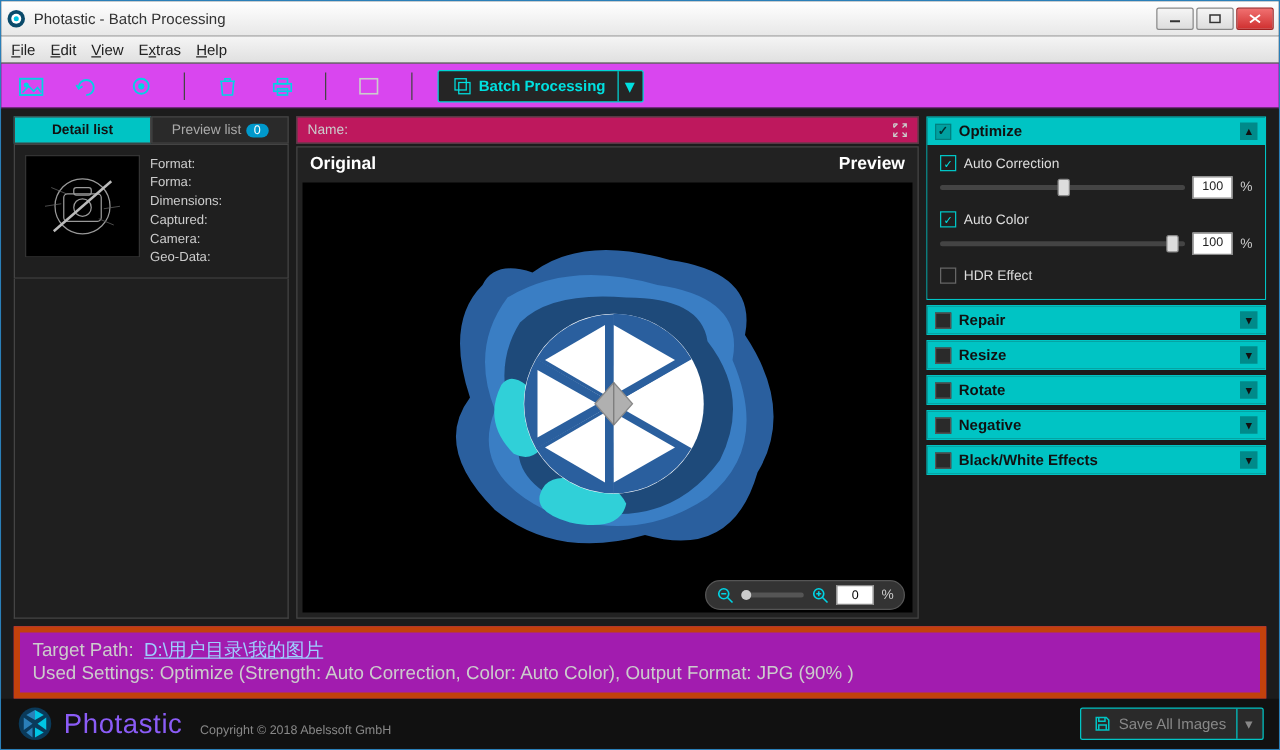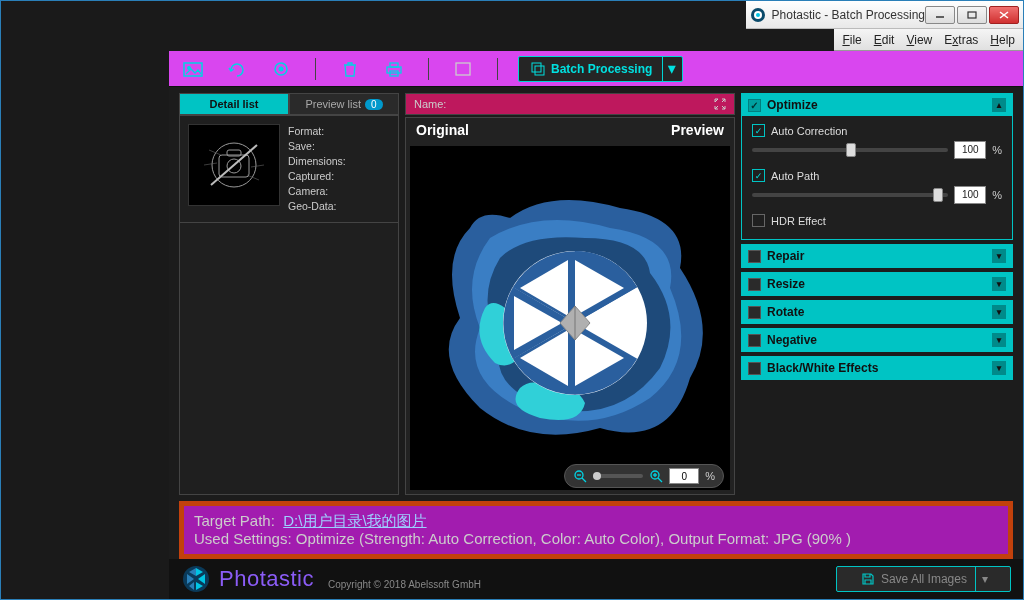--- a/index.html
+++ b/index.html
@@ -1,17 +1,17 @@
 <!DOCTYPE html>
 <html><head>
 <meta charset="utf-8">
 <style>
 * { margin:0; padding:0; box-sizing:border-box; font-family:"Segoe UI",Arial,sans-serif; }
 body { background:#fff; width:1024px; height:600px; overflow:hidden; }
-.window { width:1024px; height:600px; border:1px solid #2a7fb8; display:flex; flex-direction:column; background:#1a1a1a;align-items:flex-end; }
+.window { width:1024px; height:600px; border:1px solid #2a7fb8; display:flex; flex-direction:column; background:#1a1a1a; }
 .titlebar { height:28px; background:linear-gradient(#fff,#e8e8e8); display:flex; align-items:center; padding:0 4px; border-bottom:1px solid #bbb; }
 .titlebar .appicon { width:16px; height:16px; margin-right:6px; }
 .titlebar .title { font-size:12px; color:#333; flex:1; }
 .winbtns { display:flex; gap:2px; }
 .winbtn { width:30px; height:18px; border:1px solid #888; background:linear-gradient(#f5f5f5,#ddd); display:flex; align-items:center; justify-content:center; font-size:10px; cursor:pointer; border-radius:2px; }
 .winbtn.close { background:linear-gradient(#f07070,#d03030); color:#fff; border-color:#a02020; }
 .menubar { height:22px; background:linear-gradient(#f5f5f5,#e0e0e0); display:flex; align-items:center; padding:0 8px; border-bottom:1px solid #999; font-size:12px; color:#222; gap:12px; }
 .menubar span { cursor:pointer; }
 .menubar span u { text-decoration:underline; }
 .darkarea { flex:1; background:#1c1c1c; display:flex; flex-direction:column; }
@@ -56,21 +56,21 @@
 .slider { flex:1; height:4px; background:#444; position:relative; border-radius:2px; }
 .slider .thumb2 { position:absolute; width:10px; height:14px; background:#ddd; top:-5px; border-radius:2px; border:1px solid #888; }
 .valbox { width:32px; height:18px; background:#fff; border:1px solid #888; font-size:10px; text-align:center; line-height:16px; color:#222; }
 .pct { color:#ccc; font-size:11px; }
 .bottominfo { margin:6px 10px 0 10px; border:5px solid #c2410c; background:#a21caf; padding:6px 10px; color:#ccc; font-size:15px; line-height:18px; }
 .bottominfo a { color:#9ecfff; text-decoration:underline; cursor:pointer; }
 .footer { height:40px; background:#111; display:flex; align-items:center; padding:0 12px; justify-content:space-between; }
 .brand { display:flex; align-items:center; gap:8px; }
 .brandtxt { color:#8b5cf6; font-size:22px; font-weight:300; letter-spacing:0.5px; }
 .copy { color:#888; font-size:10px; margin-left:6px; align-self:flex-end; padding-bottom:4px; }
-.savebtn { background:#2a2a2a; border:1px solid #00c4c4; color:#888; font-size:12px; height:26px; display:flex; align-items:center; padding:0 16px; border-radius:2px; }
+.savebtn { background:#2a2a2a; border:1px solid #00c4c4; color:#888; font-size:12px; height:26px; display:flex; align-items:center; padding:0 2px; border-radius:2px; }
 .savebtn .main2 { display:flex; align-items:center; gap:6px; padding:0 8px; }
 .savebtn .drop2 { border-left:1px solid #00c4c4; padding:0 6px; height:100%; display:flex; align-items:center; cursor:pointer; }
 svg { display:block; }
 </style>
 </head>
 <body>
 
 <div class="window">
   <div class="titlebar">
     <span class="appicon">
@@ -184,21 +184,21 @@
                 <g stroke="#666" stroke-width="0.6">
                   <line x1="5" y1="30" x2="18" y2="28"></line>
                   <line x1="52" y1="32" x2="65" y2="30"></line>
                   <line x1="10" y1="15" x2="22" y2="20"></line>
                   <line x1="48" y1="40" x2="60" y2="45"></line>
                 </g>
               </svg>
           </div>
           <div class="meta">
             <div>Format:</div>
-            <div>Save:</div>
+            <div>Forma:</div>
             <div>Dimensions:</div>
             <div>Captured:</div>
             <div>Camera:</div>
             <div>Geo-Data:</div>
           </div>
         </div>
         <div class="listbody"></div>
       </div>
 
       <div class="centerpane">
@@ -283,21 +283,21 @@
               </div>
             <div class="sliderrow">
               <div class="slider">
                   <div class="thumb2" style="left:48%"></div>
                 </div>
               <div class="valbox">100</div>
               <span class="pct">%</span>
             </div>
             <div class="opt">
                 <span class="ck">✓</span>
-                <span>Auto Path</span>
+                <span>Auto Color</span>
               </div>
             <div class="sliderrow">
               <div class="slider">
                   <div class="thumb2" style="left:92%"></div>
                 </div>
               <div class="valbox">100</div>
               <span class="pct">%</span>
             </div>
             <div class="opt">
                 <span class="ck off"></span>

